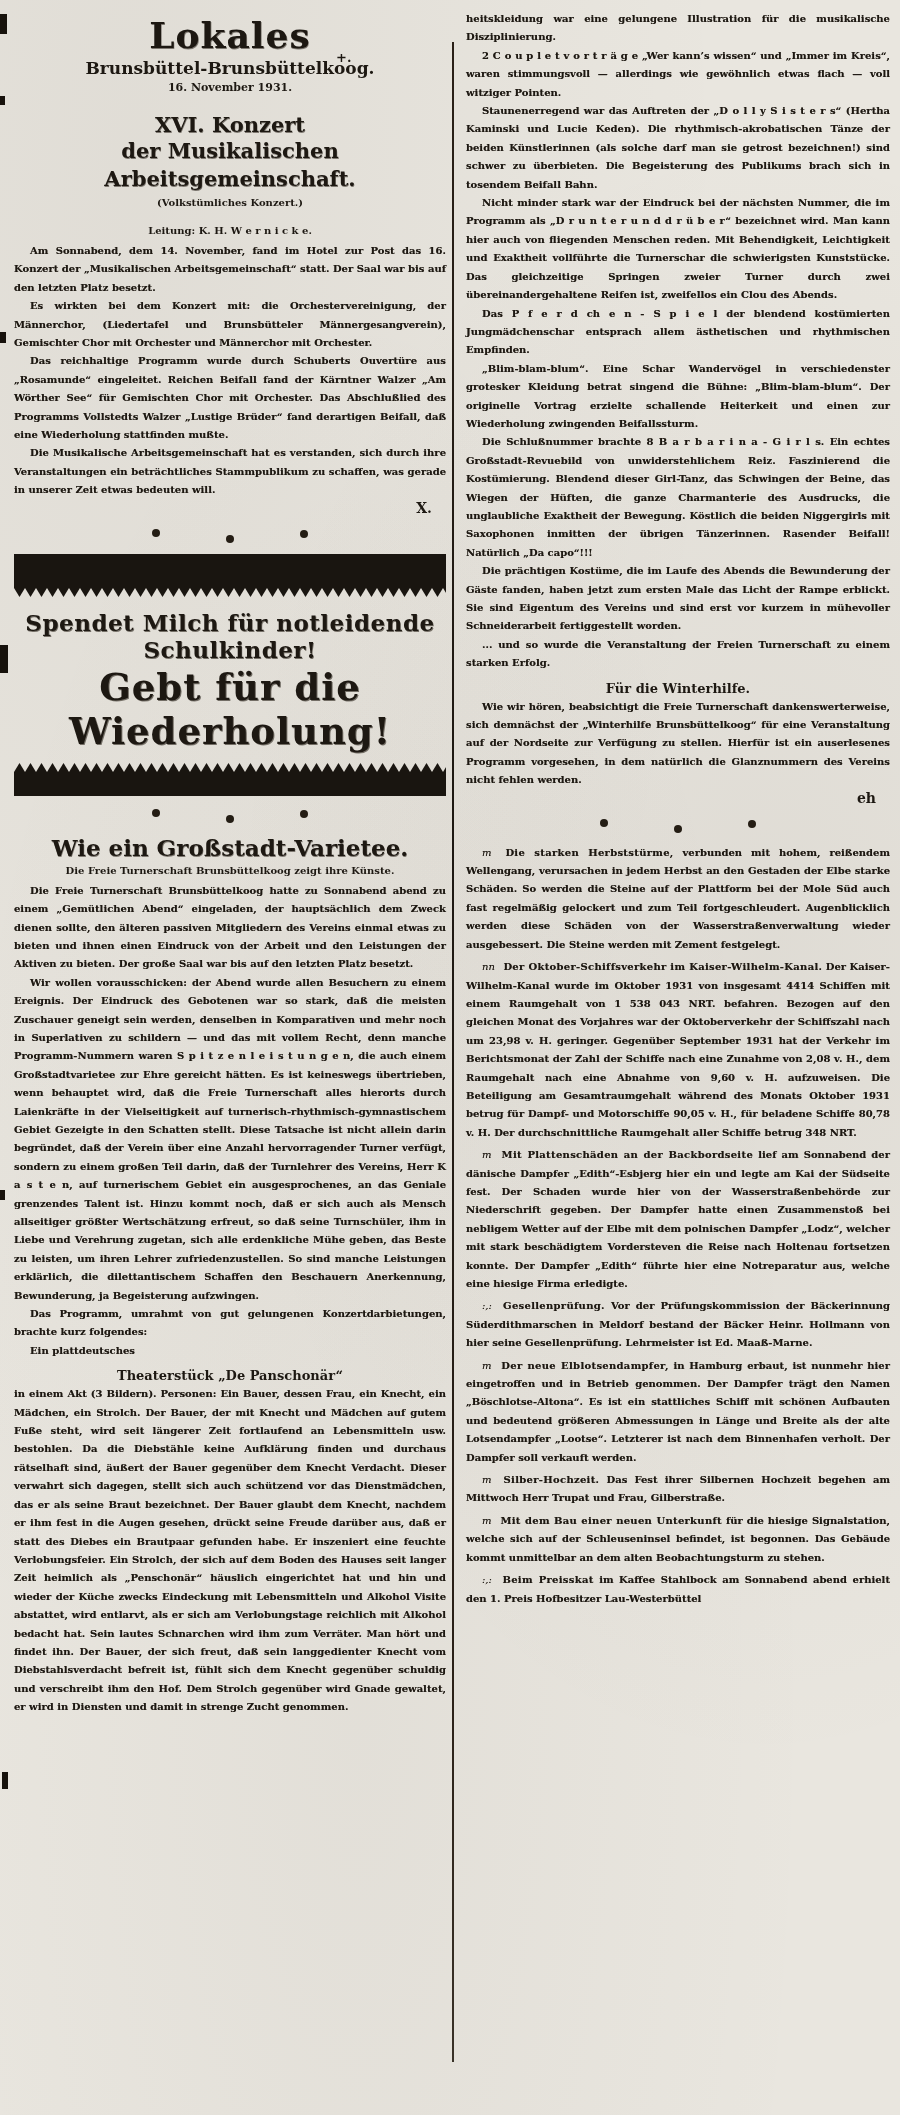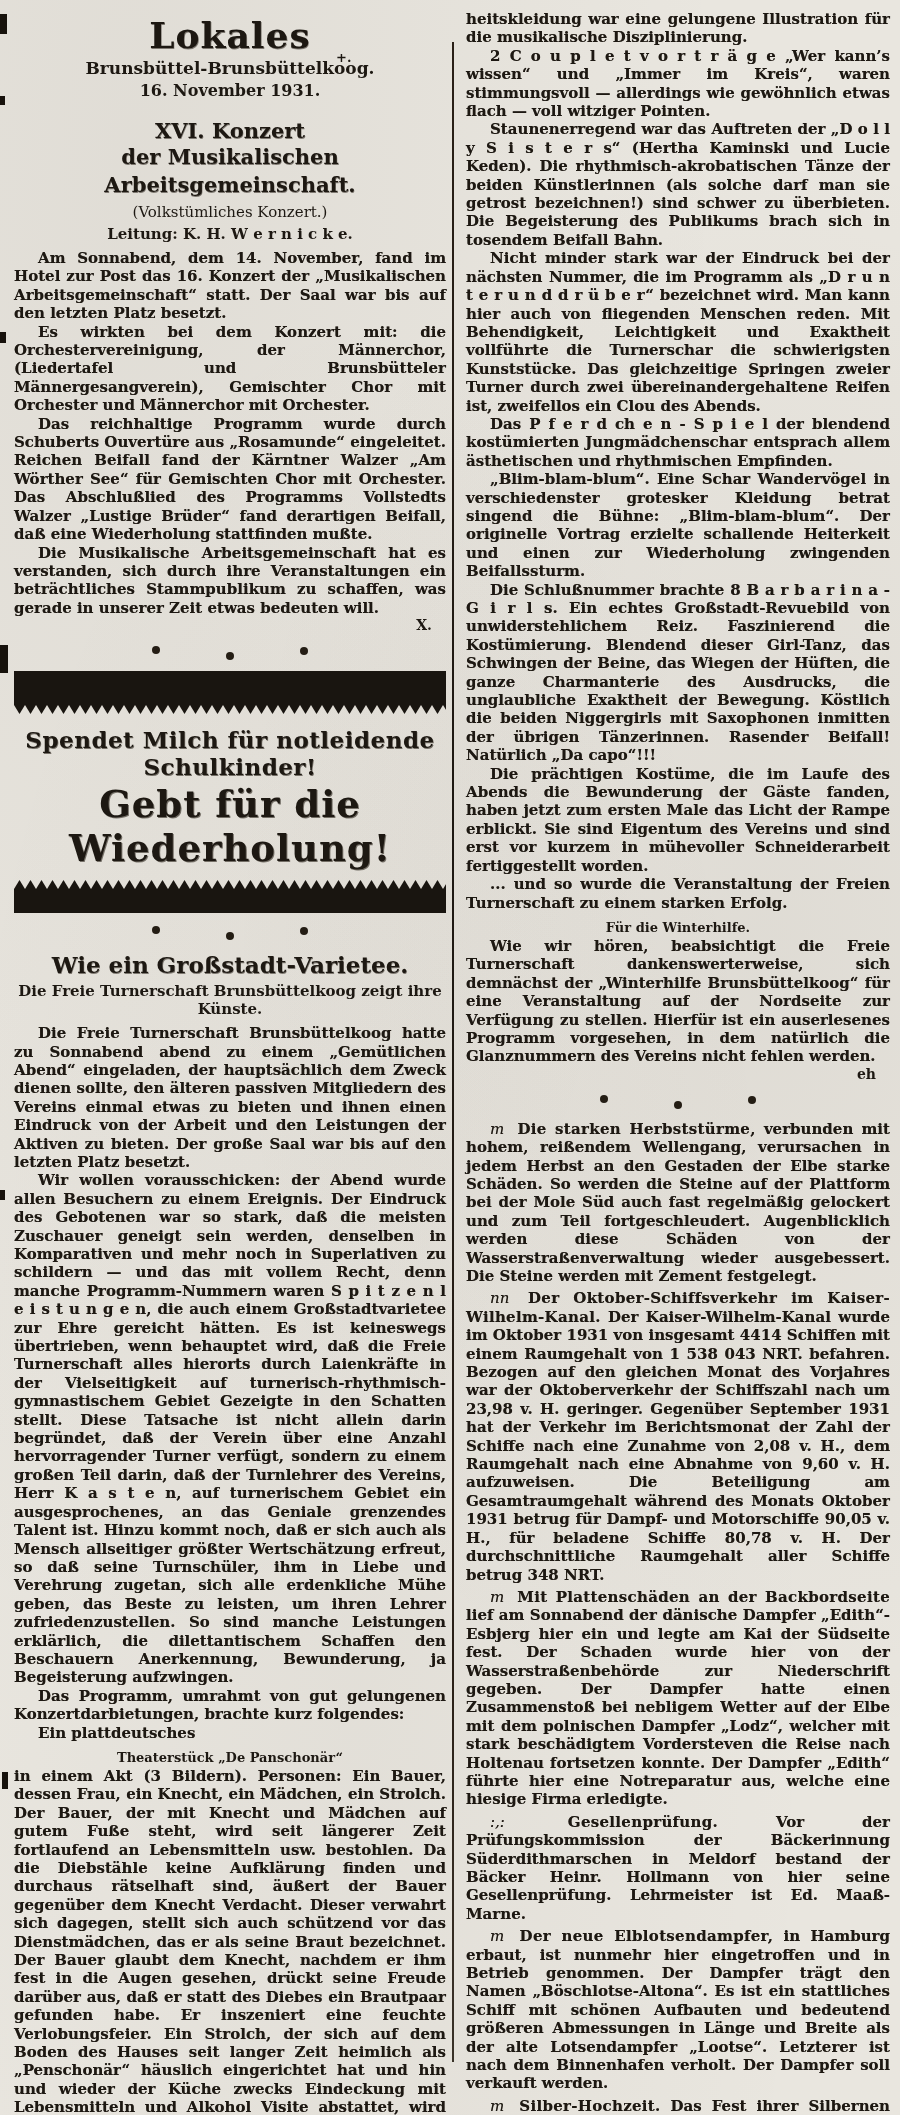--- a/index.html
+++ b/index.html
@@ -23,45 +23,45 @@
   .col-left  { left:14px;  width:432px; }
   .col-right { left:466px; width:424px; }
   .divider {
     position:absolute; left:452px; top:42px;
     width:2px; height:2020px;
     background:linear-gradient(#2a2017, #1d1812 40%, #2a2017 80%, #3a3228);
   }
 
   
   .bt {
-    font-size:15px; line-height:18.4px;
+    font-size:10px; line-height:18.4px;
     font-weight:700;
     text-align:justify;
     margin:0;
     text-shadow:0 0 0.5px rgba(25,18,10,0.55);
     hyphens:auto;
   }
   .indent { text-indent:1.6em; }
   .marker { font-style:italic; font-weight:400; padding-right:5px; }
   .lead   { font-weight:700; letter-spacing:0.3px; }
   .news-item { margin-top:4px; }
   .masthead-title {
     font-size:36px; font-weight:700; letter-spacing:1px;
     text-align:center; margin:14px 0 2px 0;
     text-shadow:0.6px 0.6px 0 rgba(25,18,10,0.5);
   }
   .masthead-place { font-size:17px; font-weight:700; text-align:center; margin:0; }
-  .masthead-date  { font-size:16px; font-weight:700; text-align:center; margin:3px 0 16px 0; }
+  .masthead-date  { font-size:11px; font-weight:700; text-align:center; margin:3px 0 16px 0; }
 
   .headline-lg { font-size:21px; font-weight:700; text-align:center; margin:18px 0 0 0; line-height:25px;
                  text-shadow:0.5px 0.5px 0 rgba(25,18,10,0.5); }
   .headline-lg2 { font-size:21px; font-weight:700; text-align:center; margin:0; line-height:28px;
                  text-shadow:0.5px 0.5px 0 rgba(25,18,10,0.5); }
-  .subhead   { font-size:15px; font-weight:400; text-align:center; margin:4px 0 4px 0; }
-  .subhead2  { font-size:15px; font-weight:700; text-align:center; margin:0 0 6px 0; }
+  .subhead   { font-size:10px; font-weight:700; text-align:center; margin:4px 0 17px 0; }
+  .subhead2  { font-size:10px; font-weight:700; text-align:center; margin:0 0 6px 0; }
 
   .sign-line { text-align:right; font-weight:700; font-size:14px; margin:0 14px 0 0; }
 
   
   .sep { display:flex; justify-content:center; gap:66px; margin:12px 0; height:14px; }
   .sep i { width:8px; height:8px; border-radius:50%; background:#241d14; display:block; }
   .sep i:nth-child(1){ transform:translateY(1px);}
   .sep i:nth-child(2){ transform:translateY(7px);}
   .sep i:nth-child(3){ transform:translateY(2px);}
 

